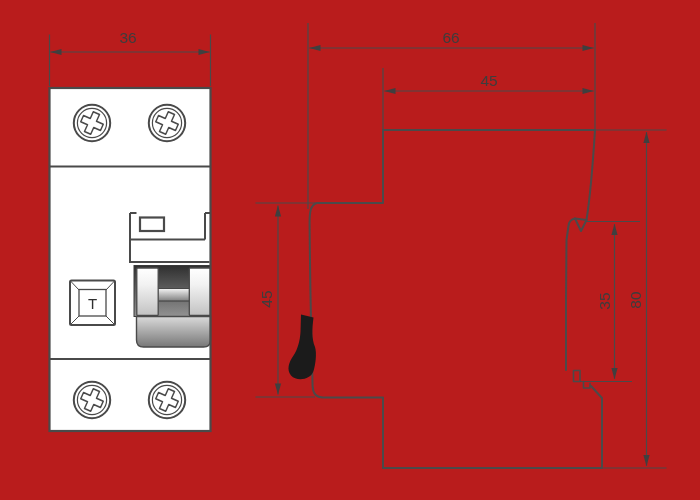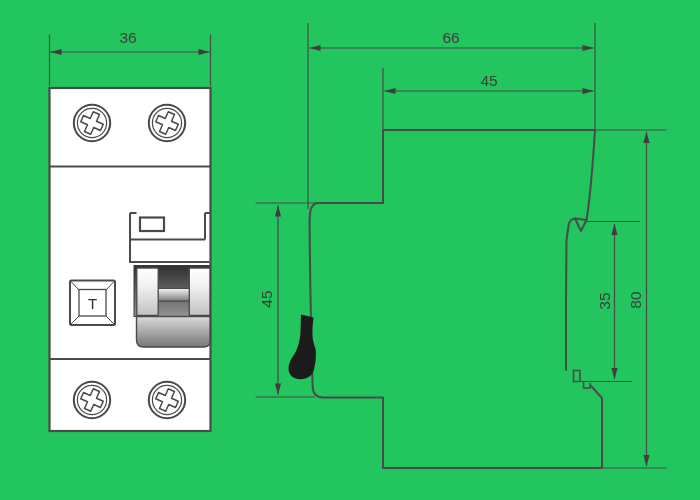--- a/index.html
+++ b/index.html
@@ -1,19 +1,19 @@
 <!DOCTYPE html>
 <html><head>
 <meta charset="utf-8">
 <style>
   html,body{margin:0;padding:0;background:#ffffff;}
   #stage{
     position:relative;
     width:700px;height:500px;
-    background:#22c55e;
+    background:#b91c1c;
     font-family:"Liberation Sans","DejaVu Sans",sans-serif;
     overflow:hidden;
   }
   svg{display:block;}
   text{
     font-family:"Liberation Sans","DejaVu Sans",sans-serif;
     font-size:15.5px;
     fill:#3d3d3d;
   }
   .tlabel{font-size:15px;fill:#2f2f2f;}

